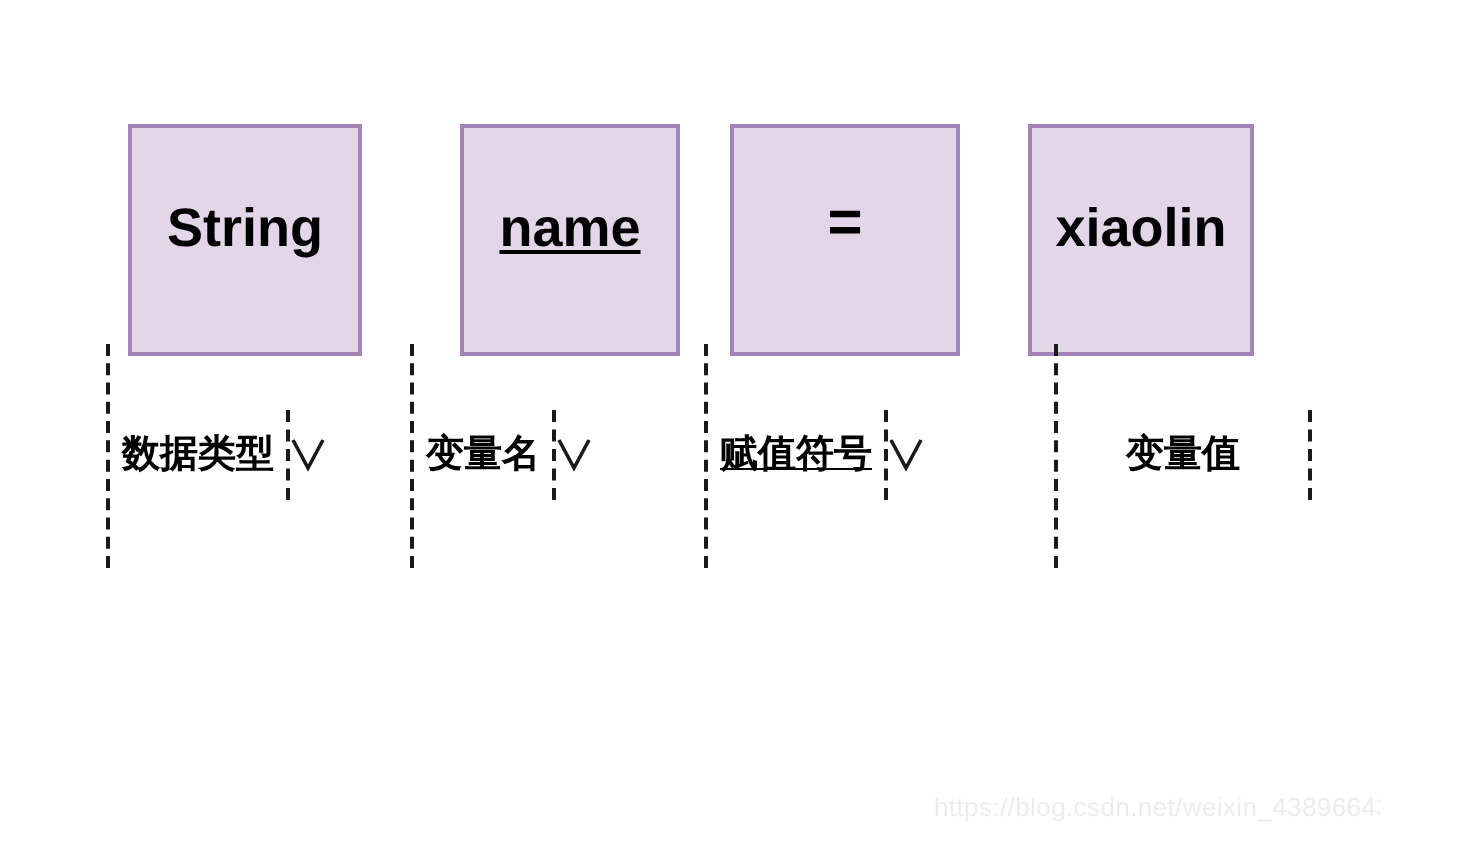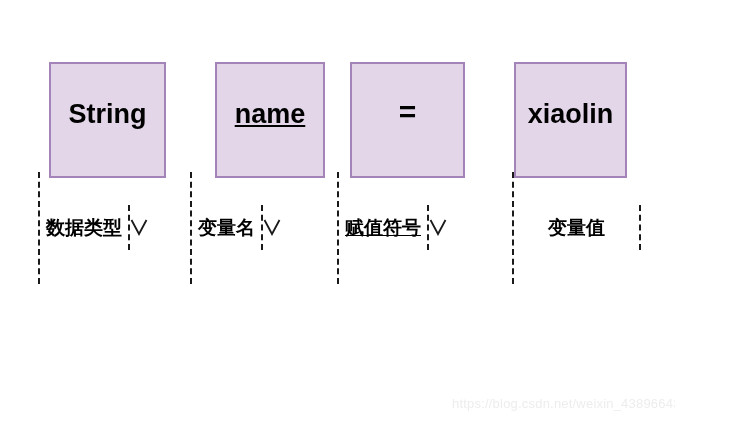--- a/index.html
+++ b/index.html
@@ -10,20 +10,21 @@
   }
   body {
     font-family: "Liberation Sans", "DejaVu Sans", sans-serif;
   }
   #canvas {
     position: relative;
     width: 675px;
     height: 425px;
     background: #ffffff;
     overflow: hidden;
+    margin-left: 15px;
   }
 
   
   .token-box {
     position: absolute;
     box-sizing: border-box;
     background: #E2D6E8;
     border: 2px solid #A484B8;
     display: flex;
     align-items: center;
@@ -103,21 +104,21 @@
   </div>
 
   <div class="token-box" style="left: 215px; top: 62px; width: 110px; height: 116px; text-decoration: underline;">
     <span class="token-text">name</span>
   </div>
 
   <div class="token-box" style="left: 350px; top: 62px; width: 115px; height: 116px;">
     <span class="token-text equals">=</span>
   </div>
 
-  <div class="token-box" style="left: 514px; top: 62px; width: 113px; height: 116px;">
+  <div class="token-box" style="left: 499px; top: 62px; width: 113px; height: 116px;">
     <span class="token-text">xiaolin</span>
   </div>
 
   <div class="connector" style="left: 108px;">
     <span class="dash-seg dash-upper"></span>
     <span class="connector-label">数据类型</span>
     <span class="dash-seg dash-lower"></span>
     <svg class="arrow-head" viewBox="0 0 18 17">
       <path d="M1.5 1 L9 15 L16.5 1" fill="none" stroke="#1a1a1a" stroke-width="1.8" stroke-linejoin="miter" stroke-linecap="butt"></path>
     </svg>

